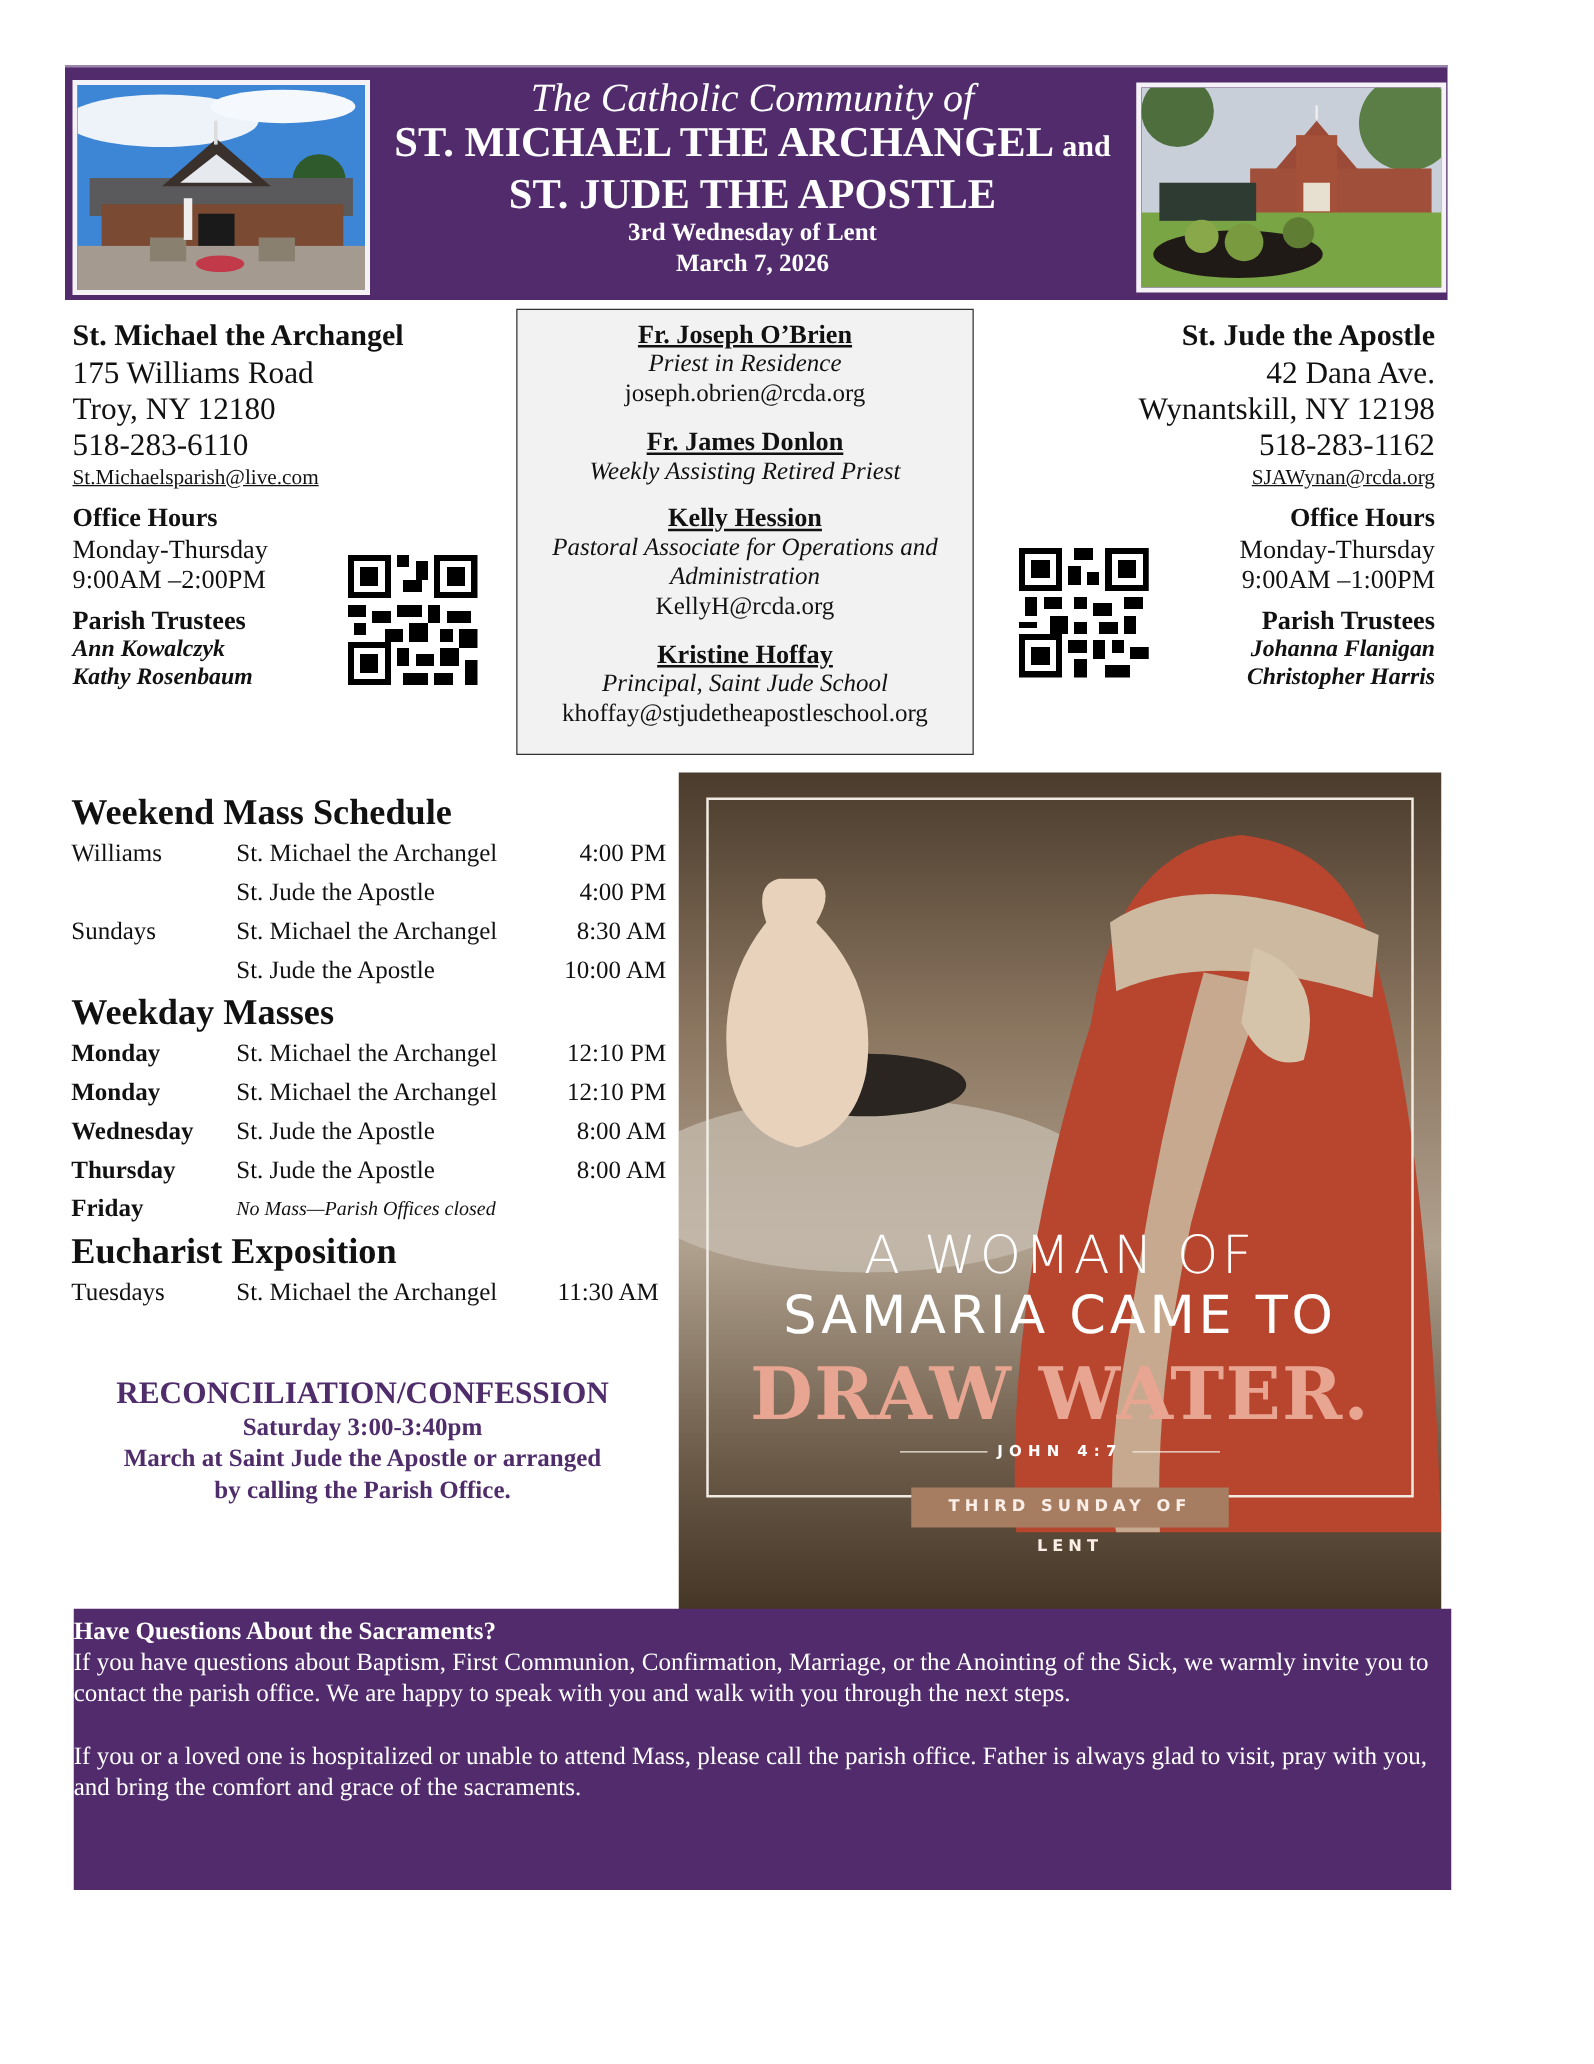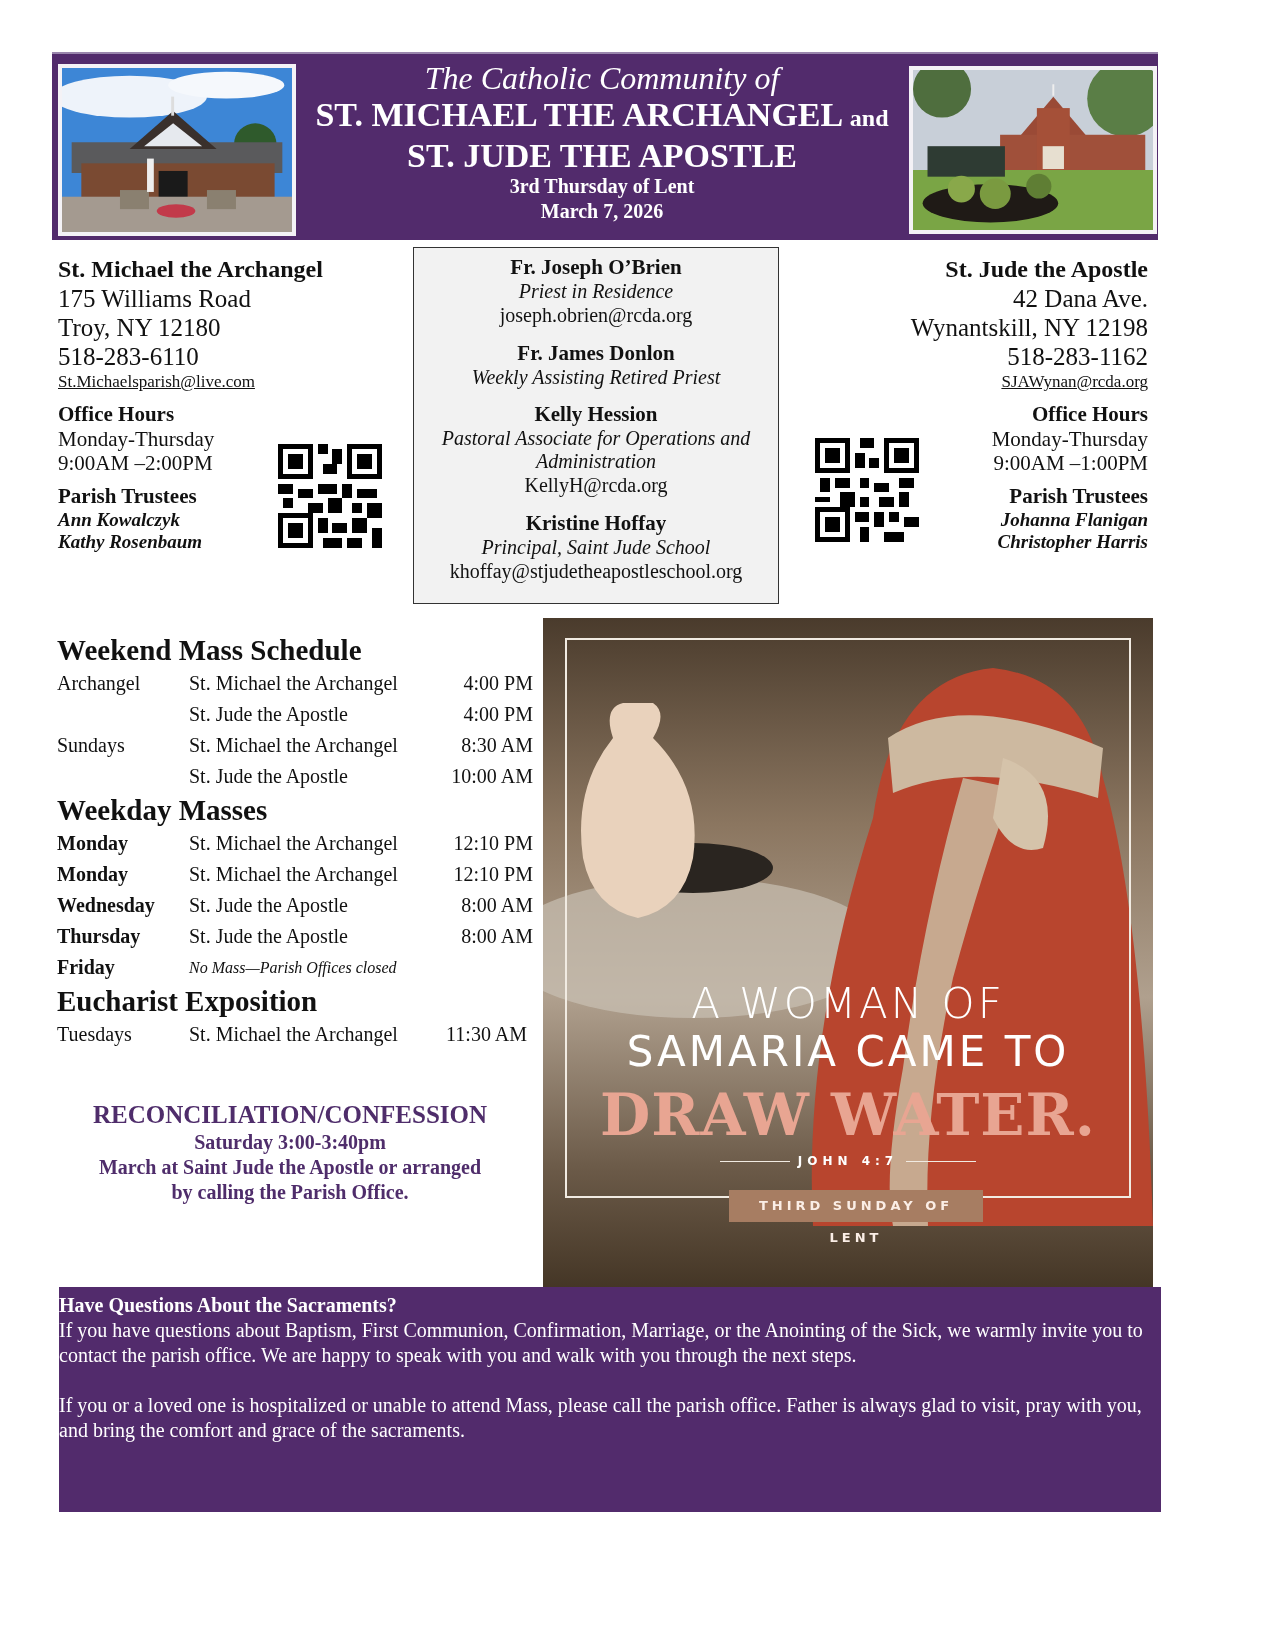--- a/index.html
+++ b/index.html
@@ -28,21 +28,21 @@
   .p-hours { font-size: 21px; line-height: 24px; }
   .p-trustee { font-style: italic; font-size: 19px; line-height: 22px; font-weight: bold; }
   .parish-right { left: 830px; top: 254px; width: 318px; text-align: right; }
 
   .qr { width: 104px; height: 104px; }
   .qr-left { left: 278px; top: 444px; }
   .qr-right { left: 815px; top: 438px; }
 
   
   .staff { left: 413px; top: 247px; width: 366px; height: 357px; background: #f2f2f2; border: 1.5px solid #333; text-align: center; padding-top: 6px; }
-  .s-name { font-weight: bold; font-size: 21px; line-height: 26px; }
+  .s-name { font-weight: bold; font-size: 21px; line-height: 26px; text-decoration: underline; }
   .s-role { font-style: italic; font-size: 20px; line-height: 23px; }
   .s-email { font-size: 20px; line-height: 25px; }
   .s-gap { height: 12px; }
 
   
   .schedule { left: 57px; top: 632px; width: 480px; }
   .sch-title { font-weight: bold; font-size: 29px; line-height: 36px; }
   .sch-row { display: flex; font-size: 20px; line-height: 31px; height: 31px; }
   .sch-day { width: 132px; }
   .sch-day.bold { font-weight: bold; }
@@ -93,21 +93,21 @@
       <rect x="150" y="128" width="30" height="20" fill="#8a8070"></rect>
       <ellipse cx="118" cy="150" rx="20" ry="7" fill="#c23a4a"></ellipse>
       <rect x="88" y="95" width="7" height="35" fill="#eee"></rect>
     </svg>
   </div>
 
   <div class="header-text">
     <div class="h-line1">The Catholic Community of</div>
     <div class="h-line2"><span>ST. MICHAEL THE ARCHANGEL</span> <span class="and">and</span></div>
     <div class="h-line3">ST. JUDE THE APOSTLE</div>
-    <div class="h-sub">3rd Thursday of Lent</div>
+    <div class="h-sub">3rd Wednesday of Lent</div>
     <div class="h-sub">March 7, 2026</div>
   </div>
 
   <div class="photo photo-right">
     <svg viewBox="0 0 248 168" preserveAspectRatio="none">
       <rect width="248" height="168" fill="#c8cfd8"></rect>
       <circle cx="30" cy="20" r="30" fill="#4f6e3e"></circle>
       <circle cx="220" cy="30" r="40" fill="#5a7e46"></circle>
       <polygon points="110,70 145,28 180,70" fill="#9a4a36"></polygon>
       <rect x="90" y="68" width="150" height="55" fill="#a0503a"></rect>
@@ -238,21 +238,21 @@
   <div class="p-hours">Monday-Thursday</div>
   <div class="p-hours">9:00AM –1:00PM</div>
   <div class="p-label">Parish Trustees</div>
   <div class="p-trustee">Johanna Flanigan</div>
   <div class="p-trustee">Christopher Harris</div>
 </div>
 
 <div class="abs schedule">
   <div class="sch-title">Weekend Mass Schedule</div>
   <div class="sch-row">
-      <span class="sch-day">Archangel</span>
+      <span class="sch-day">Williams</span>
       <span class="sch-loc">St. Michael the Archangel</span>
       <span class="sch-time">4:00 PM</span>
     </div>
   <div class="sch-row">
       <span class="sch-day"></span>
       <span class="sch-loc">St. Jude the Apostle</span>
       <span class="sch-time">4:00 PM</span>
     </div>
   <div class="sch-row">
       <span class="sch-day">Sundays</span>

